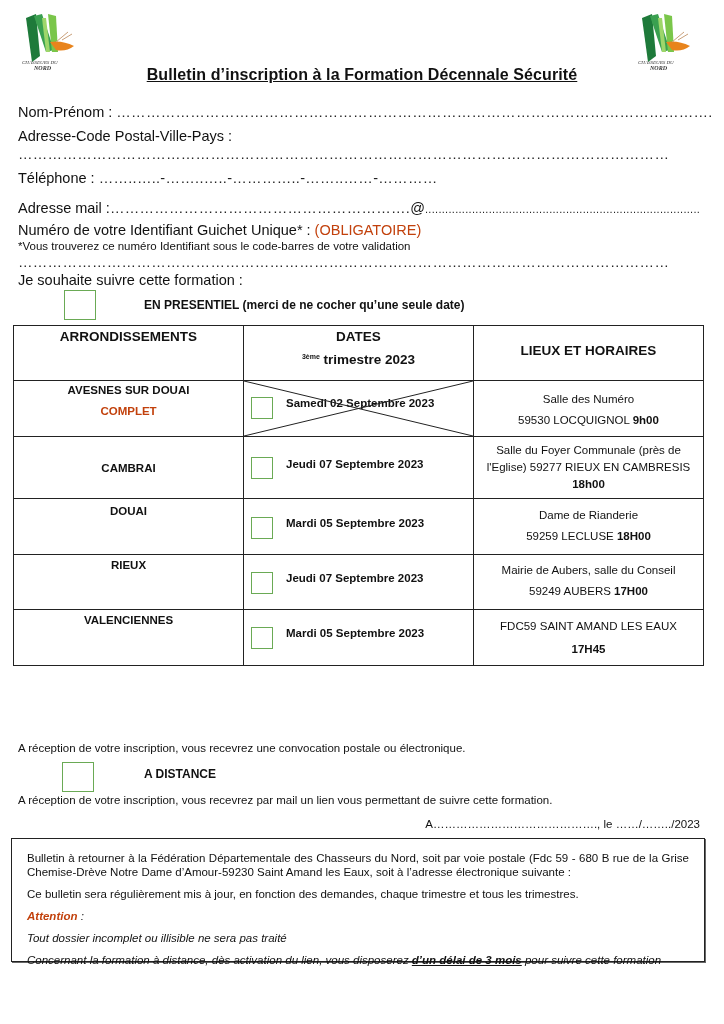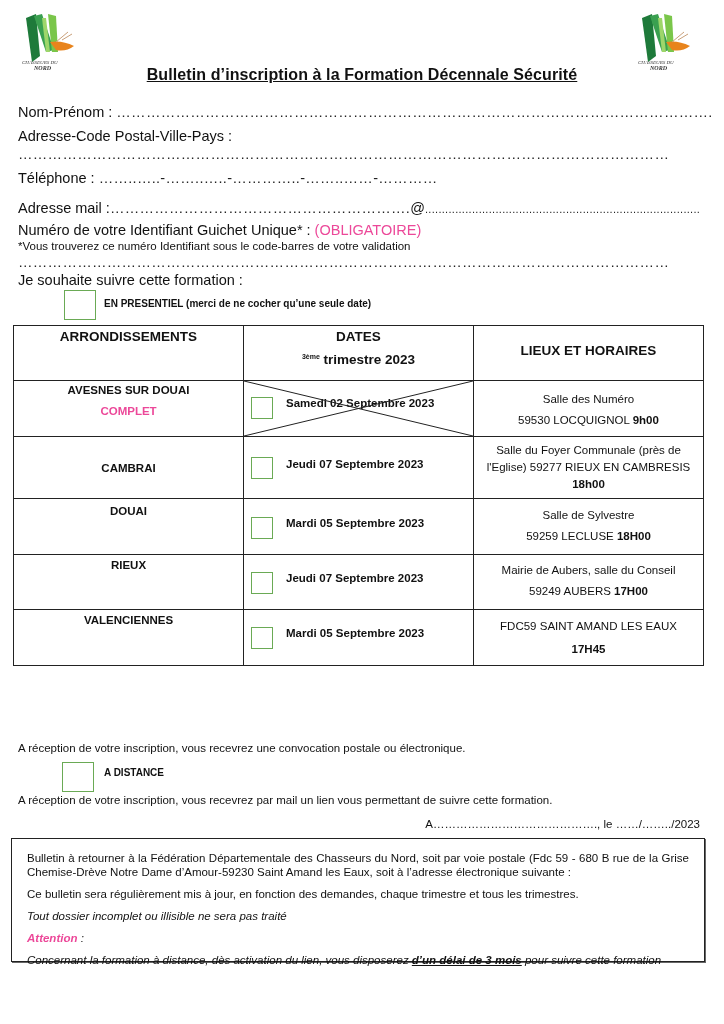--- a/index.html
+++ b/index.html
@@ -4,24 +4,24 @@
 <style>
   html, body { margin: 0; padding: 0; background: #ffffff; }
   body { width: 724px; height: 1024px; position: relative; overflow: hidden;
          font-family: "Liberation Sans", sans-serif; color: #111; }
   .abs { position: absolute; }
   .logo { position: absolute; width: 62px; height: 60px; }
   .title { position: absolute; left: 0; width: 724px; top: 66px; text-align: center;
            font-weight: bold; font-size: 16px; text-decoration: underline; letter-spacing: 0.1px; }
   .line { position: absolute; left: 18px; font-size: 14.5px; white-space: nowrap; }
   .dots { color: #222; letter-spacing: 0.3px; }
-  .red { color: #ec4899; }
+  .red { color: #c2410c; }
   .small { font-size: 11.5px; }
   .cb { position: absolute; border: 1.5px solid #6aaa55; background: #fff; box-sizing: border-box; }
-  .section-label { position: absolute; font-weight: bold; font-size: 10px; white-space: nowrap; }
+  .section-label { position: absolute; font-weight: bold; font-size: 12px; white-space: nowrap; margin-left: 40px; }
 
   table.sched { position: absolute; left: 13px; top: 325px; width: 689px;
                 border-collapse: collapse; table-layout: fixed; font-size: 11.5px; }
   table.sched td, table.sched th { border: 1px solid #222; padding: 0; vertical-align: top; }
   table.sched th { font-weight: bold; font-size: 13.5px; height: 54px; }
   .th-inner { position: relative; height: 54px; }
   .col1 { width: 229px; } .col2 { width: 229px; } .col3 { width: 229px; }
   .arr { text-align: center; font-weight: bold; padding-top: 8px !important; }
   .date-cell { position: relative; }
   .date-cell .cb { left: 7px; width: 22px; height: 22px; }
@@ -141,21 +141,21 @@
 
     <tr style="height:56px;">
       <td class="arr" style="padding-top:6px !important;">
         <div>DOUAI</div>
       </td>
       <td class="date-cell">
         <div class="cb" style="top:18px;"></div>
         <div class="date-text" style="top:18px;">Mardi 05 Septembre 2023</div>
       </td>
       <td class="lieu" style="padding-top:6px !important; line-height:21px;">
-        <div>Salle de Sylvestre</div>
+        <div>Dame de Rianderie</div>
         <div><span>59259 LECLUSE </span><b>18H00</b></div>
       </td>
     </tr>
 
 
     <tr style="height:55px;">
       <td class="arr" style="padding-top:4px !important;">
         <div>RIEUX</div>
       </td>
       <td class="date-cell">
@@ -188,16 +188,16 @@
 
 <div class="cb" style="left:62px; top:762px; width:32px; height:30px;"></div>
 <div class="section-label" style="left:104px; top:767px;">A DISTANCE</div>
 <div class="line small" style="top:794px;">A réception de votre inscription, vous recevrez par mail un lien vous permettant de suivre cette formation.</div>
 
 <div class="abs small" style="right:24px; top:818px; white-space:nowrap;">A……………………………………., le ……/……../2023</div>
 
 <div class="footer-box">
   <p style="text-align:justify;">Bulletin à retourner à la Fédération Départementale des Chasseurs du Nord, soit par voie postale (Fdc 59 - 680 B rue de la Grise Chemise-Drève Notre Dame d’Amour-59230 Saint Amand les Eaux, soit à l’adresse électronique suivante :</p>
   <p style="margin-top:8px;">Ce bulletin sera régulièrement mis à jour, en fonction des demandes, chaque trimestre et tous les trimestres.</p>
+  <p class="it"><b class="red">Attention</b><span> :</span></p>
   <p class="it">Tout dossier incomplet ou illisible ne sera pas traité</p>
-  <p class="it"><b class="red">Attention</b><span> :</span></p>
   <p class="it"><span>Concernant la formation à distance, dès activation du lien, vous disposerez </span><b style="text-decoration:underline;">d’un délai de 3 mois</b><span> pour suivre cette formation</span></p>
 </div>
 
 </body></html>

